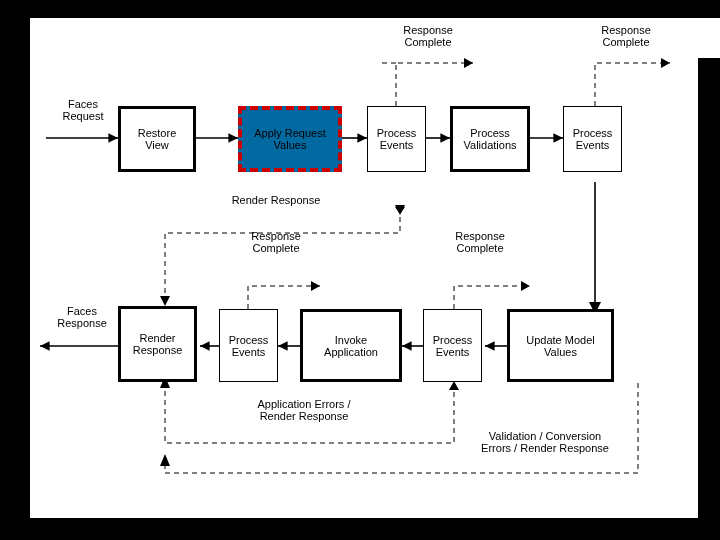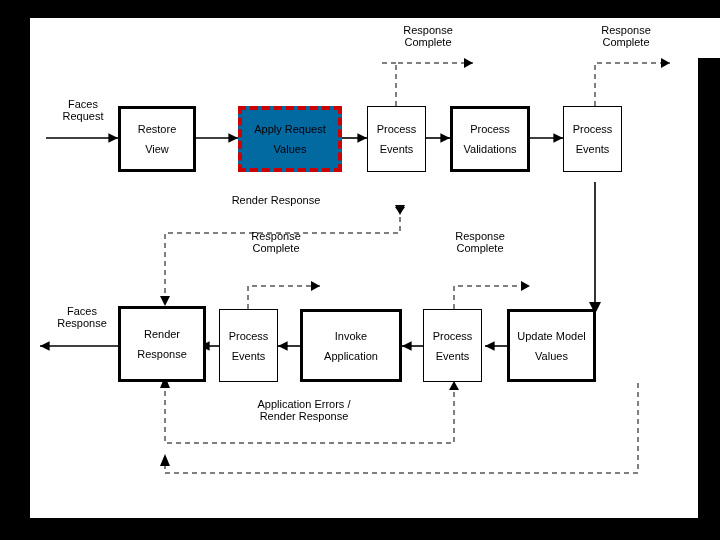--- a/index.html
+++ b/index.html
@@ -48,21 +48,21 @@
     position: absolute;
     box-sizing: border-box;
     background: #ffffff;
     border: 1px solid #000000;
     display: flex;
     align-items: center;
     justify-content: center;
     text-align: center;
     font-family: "Liberation Sans", sans-serif;
     font-size: 11px;
-    line-height: 20px;
+    line-height: 12px;
     color: #000000;
     white-space: pre-line;
   }
   .box.thick { border: 3px solid #000000; }
   .box.dashed-red {
     border: 4px dashed #cc0000;
     background: #0369a1;
   }
   .label {
     position: absolute;
@@ -173,33 +173,33 @@
 
       <div class="box" style="left:337px; top:88px; width:59px; height:66px;">Process
 Events</div>
 
       <div class="box thick" style="left:420px; top:88px; width:80px; height:66px;">Process
 Validations</div>
 
       <div class="box" style="left:533px; top:88px; width:59px; height:66px;">Process
 Events</div>
 
-      <div class="box thick" style="left:88px; top:288px; width:88px; height:76px;">Render
+      <div class="box thick" style="left:88px; top:288px; width:79px; height:76px;">Render
 Response</div>
 
       <div class="box" style="left:189px; top:291px; width:59px; height:73px;">Process
 Events</div>
 
       <div class="box thick" style="left:270px; top:291px; width:102px; height:73px;text-align:center;">Invoke
 Application</div>
 
       <div class="box" style="left:393px; top:291px; width:59px; height:73px;">Process
 Events</div>
 
-      <div class="box thick" style="left:477px; top:291px; width:89px; height:73px;">Update Model
+      <div class="box thick" style="left:477px; top:291px; width:107px; height:73px;">Update Model
 Values</div>
 
       <div class="label" style="left:18px; top:80px; width:70px;">Faces
 Request</div>
 
       <div class="label" style="left:14px; top:287px; width:76px;">Faces
 Response</div>
 
       <div class="label" style="left:350px; top:6px; width:96px;">Response
 Complete</div>
@@ -211,16 +211,18 @@
 
       <div class="label" style="left:196px; top:212px; width:100px;">Response
 Complete</div>
 
       <div class="label" style="left:400px; top:212px; width:100px;">Response
 Complete</div>
 
       <div class="label" style="left:196px; top:380px; width:156px;">Application Errors /
 Render Response</div>
 
+      <div class="label" style="left:422px; top:412px; width:186px;">Validation / Conversion
+Errors / Render Response</div>
 
     </div>
   </div>
 </div>
 
 </body></html>

